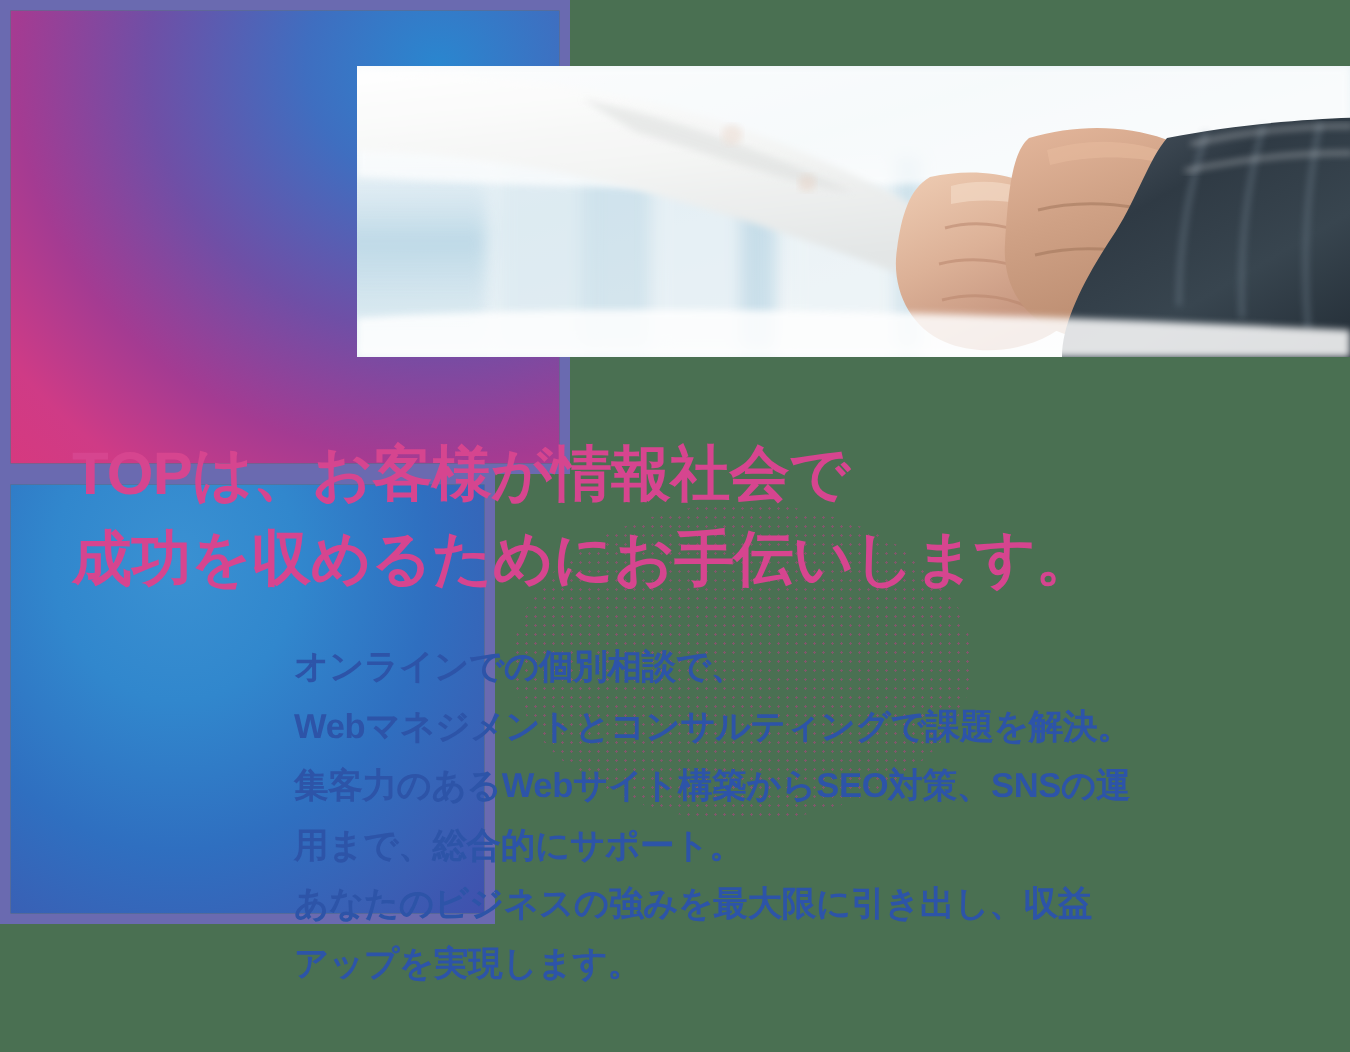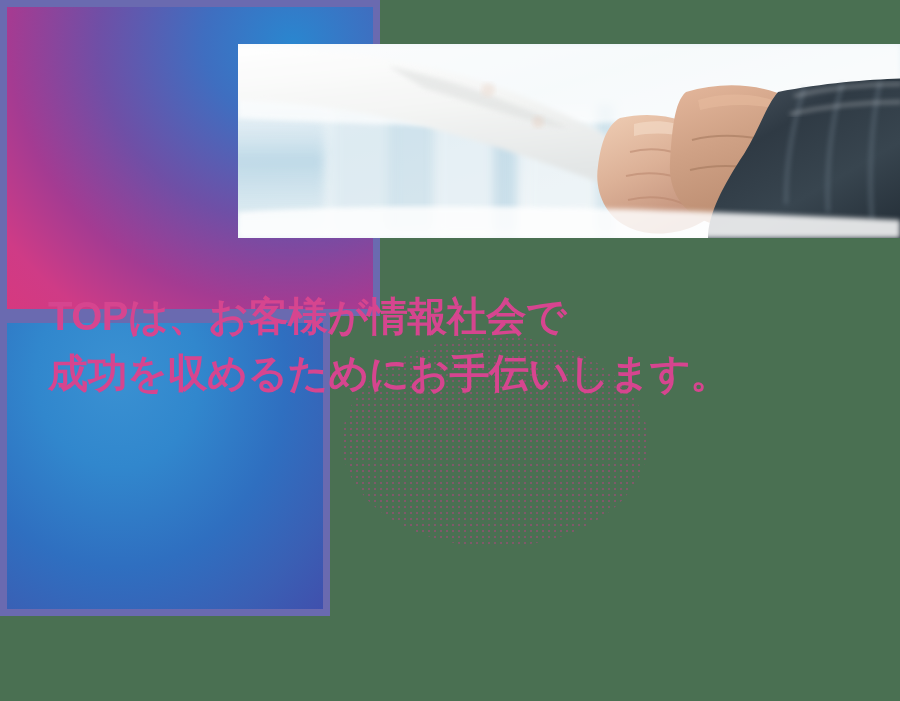--- a/index.html
+++ b/index.html
@@ -207,16 +207,22 @@
         <path d="M552,70 C588,62 626,58 664,58"></path>
       </g>
 
       <path d="M0,168 C160,158 360,162 662,176 L662,194 L0,194 Z" fill="#ffffff" opacity=".85" filter="url(#soft)"></path>
     </svg>
   </div>
 
   <h1 id="headline">TOPは、お客様が情報社会で
 成功を収めるためにお手伝いします。</h1>
 
+  <p id="body-copy">オンラインでの個別相談で、
+Webマネジメントとコンサルティングで課題を解決。
+集客力のあるWebサイト構築からSEO対策、SNSの運
+用まで、総合的にサポート。
+あなたのビジネスの強みを最大限に引き出し、収益
+アップを実現します。</p>
 
   <div id="circle-bottom-right"></div>
 
 </div>
 
 </body></html>

